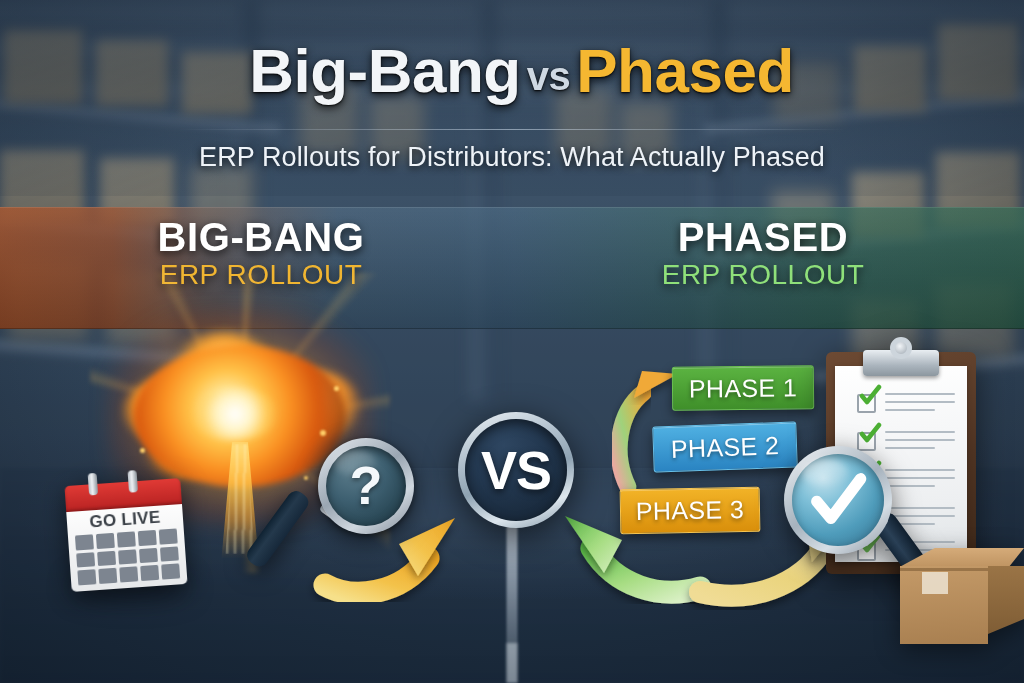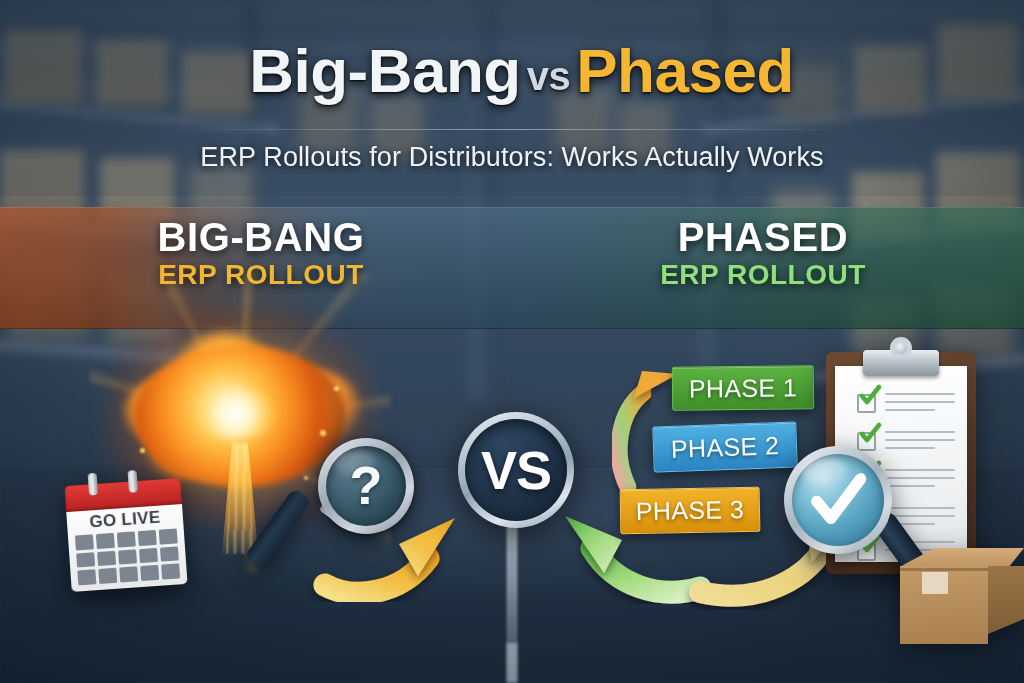--- a/index.html
+++ b/index.html
@@ -75,21 +75,21 @@
         rgba(48,96,98,.60) 66%, rgba(42,96,78,.70) 80%, rgba(38,92,70,.78) 100%);
      box-shadow:inset 0 1px 0 rgba(255,255,255,.10), inset 0 -1px 0 rgba(0,0,0,.25); }
   .band::after { content:""; position:absolute; inset:0;
      background:linear-gradient(180deg,rgba(255,255,255,.07),rgba(0,0,0,.18)); }
 
   .band-col { position:absolute; top:216px; width:470px; text-align:center; }
   .band-left  { left:26px; }
   .band-right { right:26px; }
   .band-title { font-size:40px; font-weight:bold; color:#ffffff; letter-spacing:.6px;
                 text-shadow:0 3px 8px rgba(0,0,0,.75); line-height:1.08; }
-  .band-sub { font-size:28px; font-weight:bold; letter-spacing:.5px; line-height:1.12;
+  .band-sub { font-size:28px; font-weight:normal; letter-spacing:.5px; line-height:1.12;
               text-shadow:0 3px 8px rgba(0,0,0,.75); }
   .sub-gold { color:#f0b531; }
   .sub-green { color:#8fe07a; }
 
   
   .explosion { position:absolute; left:118px; top:326px; width:244px; height:210px; }
   .ex-rays { position:absolute; left:50%; top:46%; width:300px; height:300px;
      transform:translate(-50%,-50%);
      background:
        conic-gradient(from 0deg,
@@ -315,21 +315,21 @@
   <div class="road-stripe2"></div>
 
   <div class="title-wrap"></div>
 
   <div class="title">
     <span class="t-white">Big-Bang</span><span class="t-vs">vs</span><span class="t-gold">Phased</span>
   </div>
 
   <div class="title-rule"></div>
 
-  <div class="subtitle">ERP Rollouts for Distributors: Works Actually Works</div>
+  <div class="subtitle">ERP Rollouts for Distributors: What Actually Phased</div>
 
   <div class="band"></div>
 
   <div class="band-col band-left">
     <div class="band-title">BIG-BANG</div>
     <div class="band-sub sub-gold">ERP ROLLOUT</div>
   </div>
 
   <div class="band-col band-right">
     <div class="band-title">PHASED</div>

